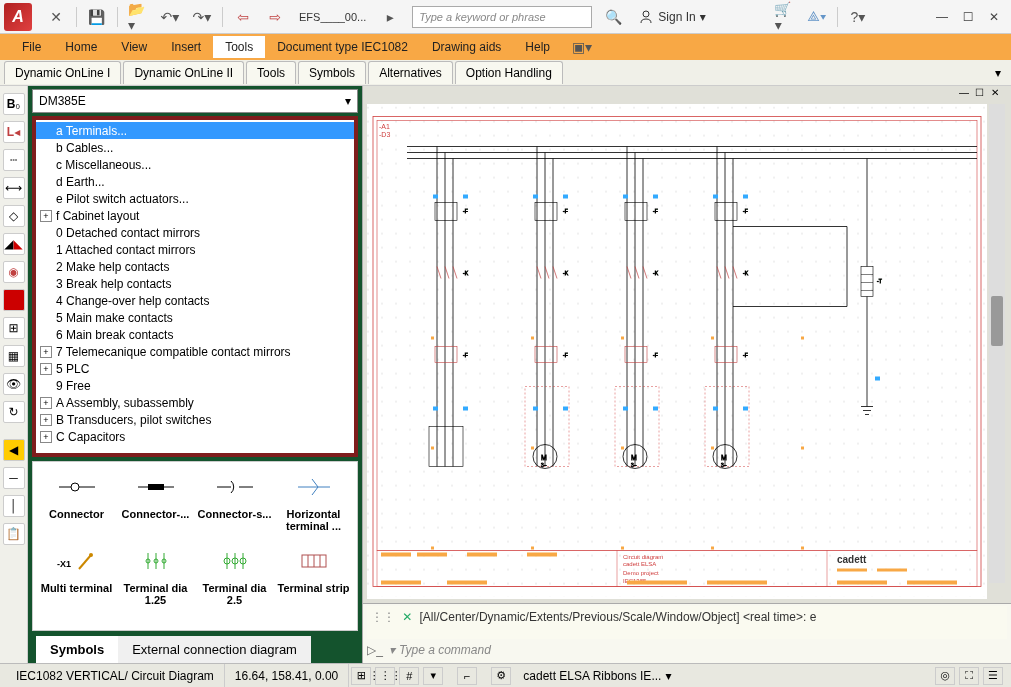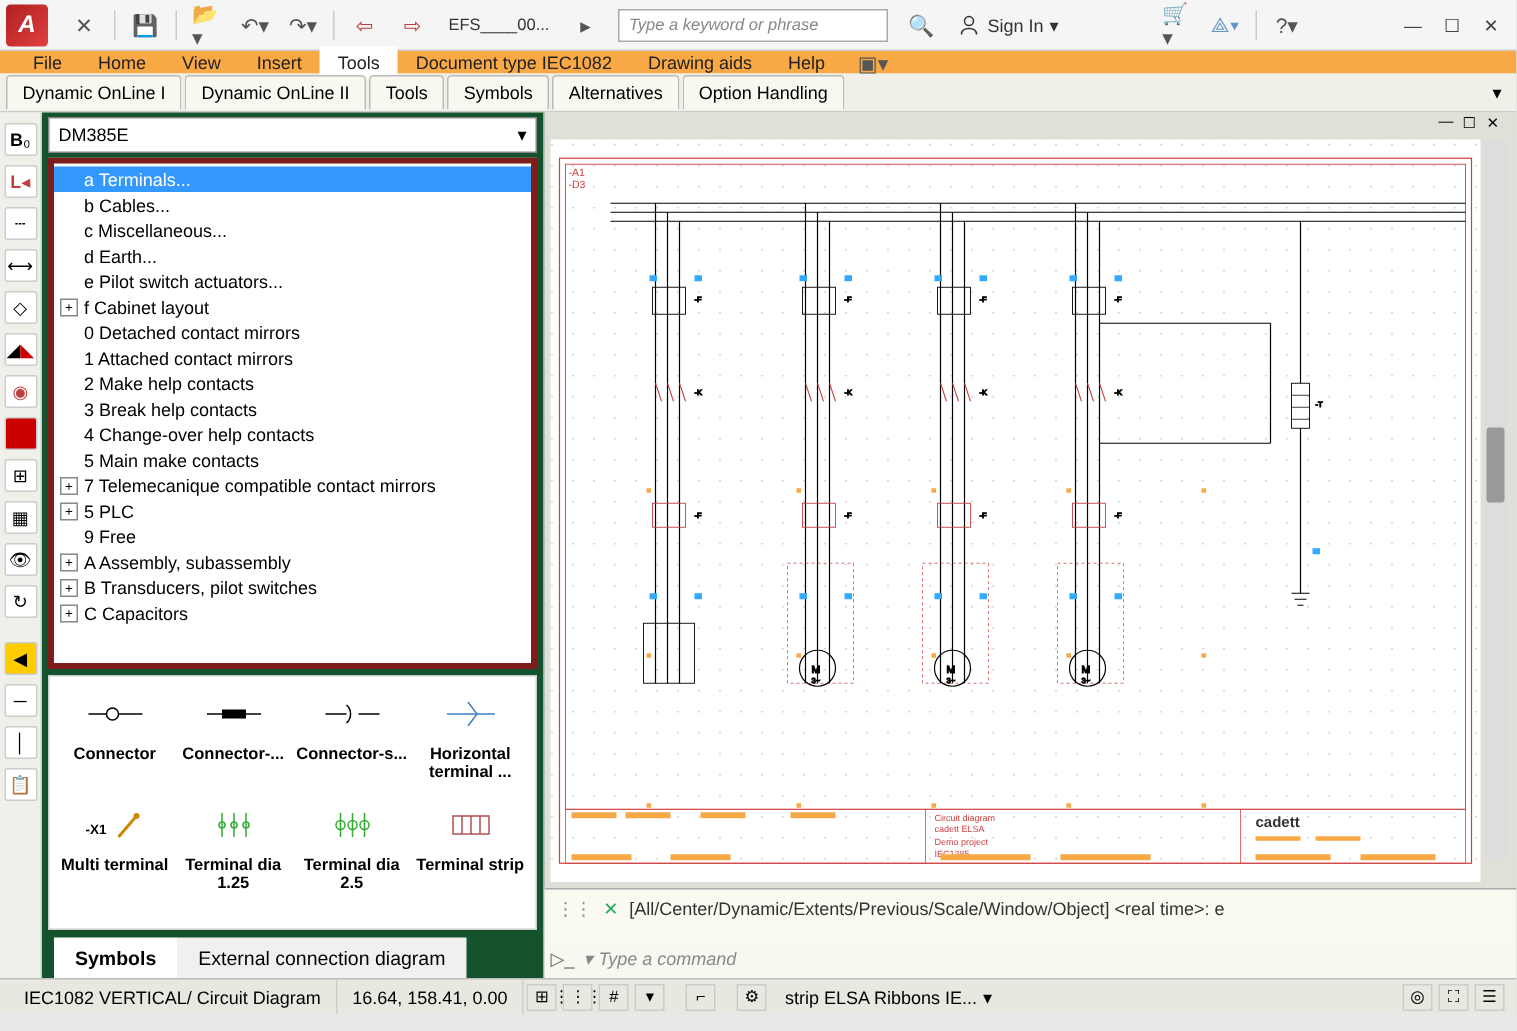--- a/index.html
+++ b/index.html
@@ -11,21 +11,21 @@
 .tb-icn { width: 20px; height: 20px; margin: 0 6px; display: flex; align-items: center; justify-content: center; color: #555; cursor: pointer; font-size: 14px; }
 .tb-sep { width: 1px; height: 20px; background: #ccc; margin: 0 4px; }
 .doc-label { font-size: 11px; color: #333; margin: 0 8px; }
 .search-box { flex: 0 0 180px; height: 22px; border: 1px solid #aaa; background: #fff; padding: 0 6px; font-size: 11px; color: #888; font-style: italic; display: flex; align-items: center; margin: 0 6px; }
 .spacer { flex: 1; }
 .signin { display: flex; align-items: center; margin: 0 8px; color: #333; cursor: pointer; font-size: 12px; }
 .signin svg { margin-right: 4px; }
 .win-ctrl { width: 18px; height: 18px; margin: 0 4px; display: flex; align-items: center; justify-content: center; cursor: pointer; color: #444; }
 
 
-.ribbon { height: 15px; background: #f8a845; display: flex; align-items: center; padding: 0 10px; }
+.ribbon { height: 26px; background: #f8a845; display: flex; align-items: center; padding: 0 10px; }
 .ribbon-item { padding: 4px 12px; color: #222; cursor: pointer; font-size: 12px; }
 .ribbon-item.active { background: #fff; }
 
 
 .tabstrip { height: 26px; background: #f0f0e8; display: flex; align-items: center; border-bottom: 1px solid #ccc; padding: 0 4px; }
 .tab { padding: 4px 10px; border: 1px solid #bbb; border-bottom: none; background: #f8f8f0; margin-right: 2px; cursor: pointer; font-size: 12px; border-radius: 3px 3px 0 0; }
 .tabstrip .arrow { margin-left: auto; padding: 0 6px; cursor: pointer; }
 
 
 .content { display: flex; height: calc(100% - 34px - 26px - 26px - 24px); }
@@ -194,20 +194,23 @@
             <span>2 Make help contacts</span>
           </div>
           <div class="tree-item">
             <span>3 Break help contacts</span>
           </div>
           <div class="tree-item">
             <span>4 Change-over help contacts</span>
           </div>
           <div class="tree-item">
             <span>5 Main make contacts</span>
+          </div>
+          <div class="tree-item">
+            <span>6 Main break contacts</span>
           </div>
           <div class="tree-item has-exp">
             <span class="exp">+</span>
             <span>7 Telemecanique compatible contact mirrors</span>
           </div>
           <div class="tree-item has-exp">
             <span class="exp">+</span>
             <span>5 PLC</span>
           </div>
           <div class="tree-item">
@@ -517,20 +520,20 @@
   <div class="st-item">16.64, 158.41, 0.00</div>
   <div class="st-icn">⊞</div>
   <div class="st-icn">⋮⋮⋮</div>
   <div class="st-icn">#</div>
   <div class="st-icn">▾</div>
   <div style="width:10px"></div>
   <div class="st-icn">⌐</div>
   <div style="width:10px"></div>
   <div class="st-icn">⚙</div>
   <div class="st-item" style="border:none">
-    <span>strip ELSA Ribbons IE...</span>
+    <span>cadett ELSA Ribbons IE...</span>
       <span style="margin-left:4px">▾</span>
   </div>
   <div class="spacer"></div>
   <div class="st-icn">◎</div>
   <div class="st-icn">⛶</div>
   <div class="st-icn">☰</div>
 </div>
 
 </body></html>

